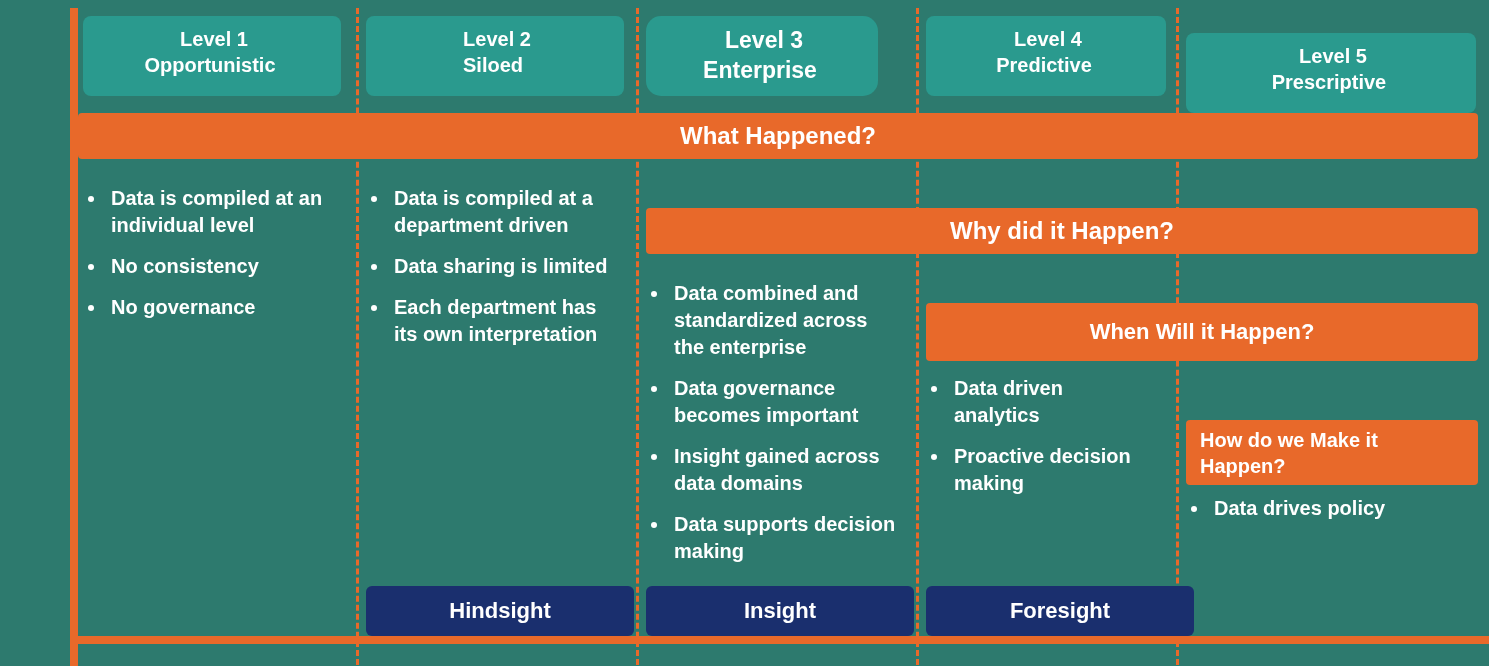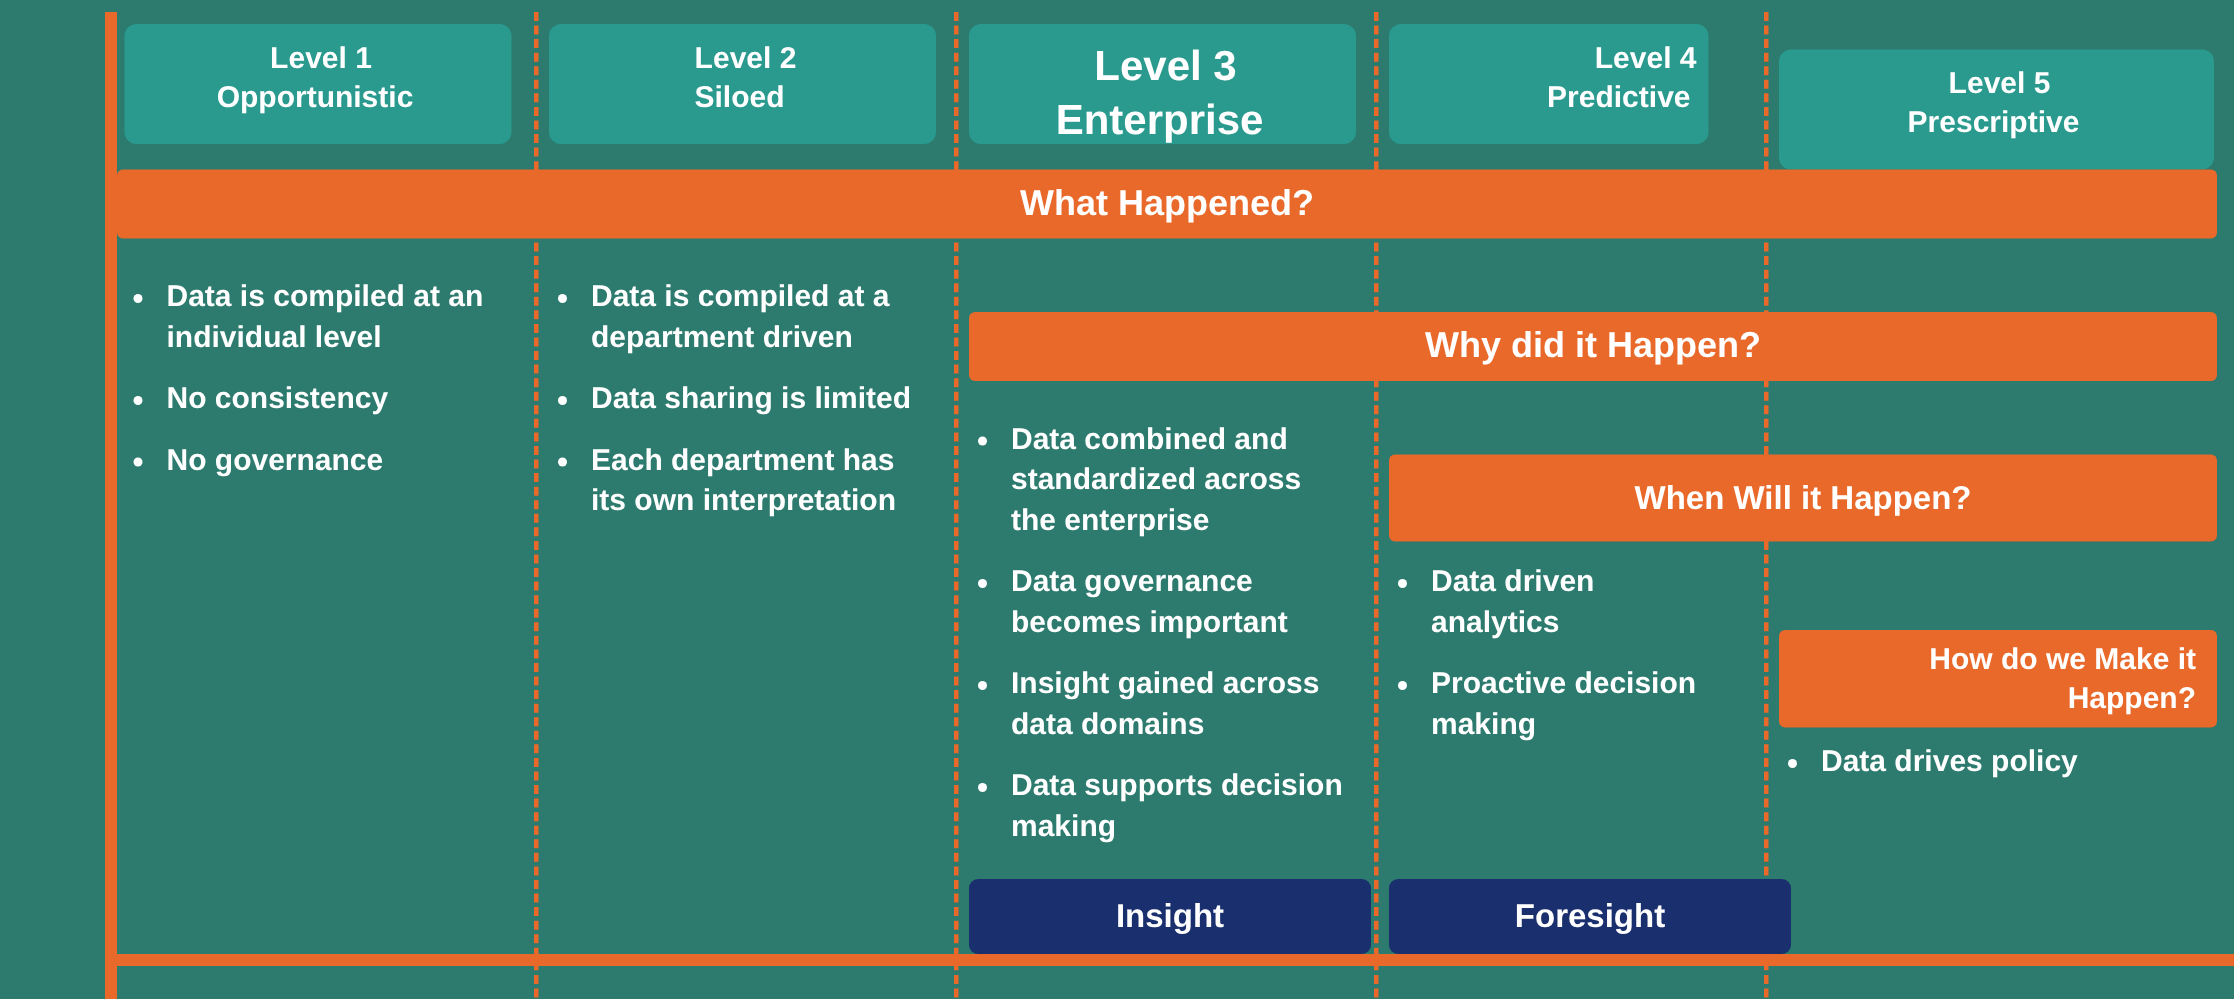--- a/index.html
+++ b/index.html
@@ -62,21 +62,21 @@
       line-height: 1.3;
     }
 
     
     .orange-banner {
       position: absolute;
       background: #e8692a;
       color: white;
       font-size: 22px;
       font-weight: bold;
-      text-align: right;
+      text-align: left;
       border-radius: 4px;
       display: flex;
       align-items: center;
       justify-content: center;
     }
 
     
     .bullet-area {
       position: absolute;
       color: white;
@@ -124,25 +124,25 @@
   <div class="dashed-line" style="left: 1168px;"></div>
 
   <div class="level-box" style="left: 75px; width: 258px; height: 80px; font-size: 20px;">
     <span>Level 1<br>Opportunistic</span>
   </div>
 
   <div class="level-box" style="left: 358px; width: 258px; height: 80px; font-size: 20px;">
     <span>Level 2<br>Siloed</span>
   </div>
 
-  <div class="level-box" style="left: 638px; width: 258px; height: 80px; font-size: 28px;">
+  <div class="level-box" style="left: 638px; width: 232px; height: 80px; font-size: 23px; border-radius: 15px;">
     <span>Level 3<br>Enterprise</span>
   </div>
 
-  <div class="level-box" style="left: 918px; width: 213px; height: 80px; font-size: 20px; text-align: right;">
+  <div class="level-box" style="left: 918px; width: 240px; height: 80px; font-size: 20px;">
     <span>Level 4<br>Predictive</span>
   </div>
 
   <div class="level-box" style="left: 1178px; width: 290px; height: 80px; font-size: 20px; margin-top: 17px;">
     <span>Level 5<br>Prescriptive</span>
   </div>
 
   <div class="orange-banner" style="left: 70px; top: 105px; width: 1400px; height: 46px; font-size: 24px;">
     <span>What Happened?</span>
   </div>
@@ -190,20 +190,23 @@
       <li>Proactive decision making</li>
     </ul>
   </div>
 
   <div class="bullet-area" style="left: 1178px; top: 475px; width: 290px;">
     <ul>
       <li>Data drives policy</li>
     </ul>
   </div>
 
+  <div class="bottom-label" style="left: 358px; width: 268px; height: 50px;">
+    <span>Hindsight</span>
+  </div>
 
   <div class="bottom-label" style="left: 638px; width: 268px; height: 50px;">
     <span>Insight</span>
   </div>
 
   <div class="bottom-label" style="left: 918px; width: 268px; height: 50px;">
     <span>Foresight</span>
   </div>
 
 </div>

